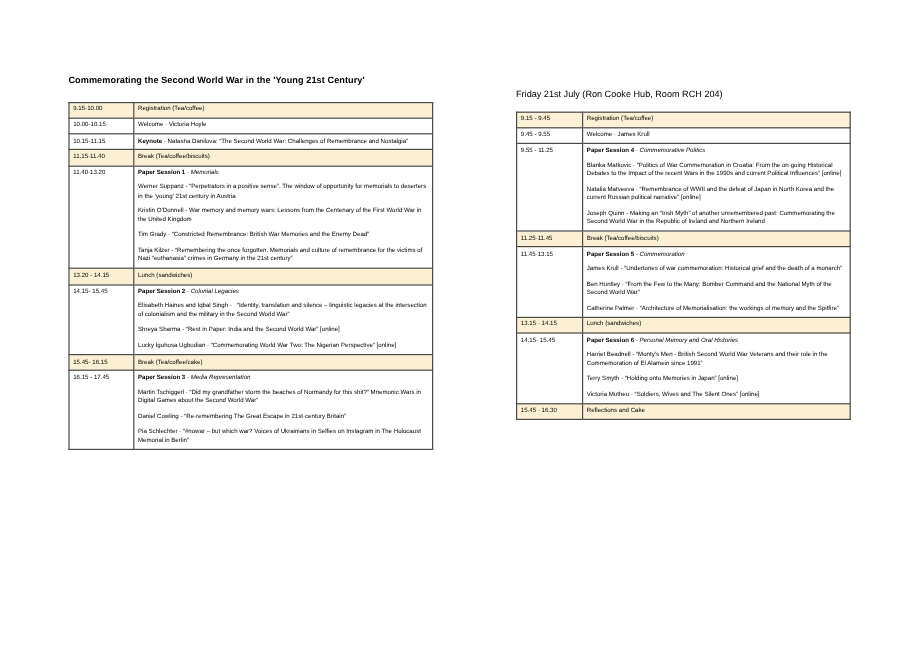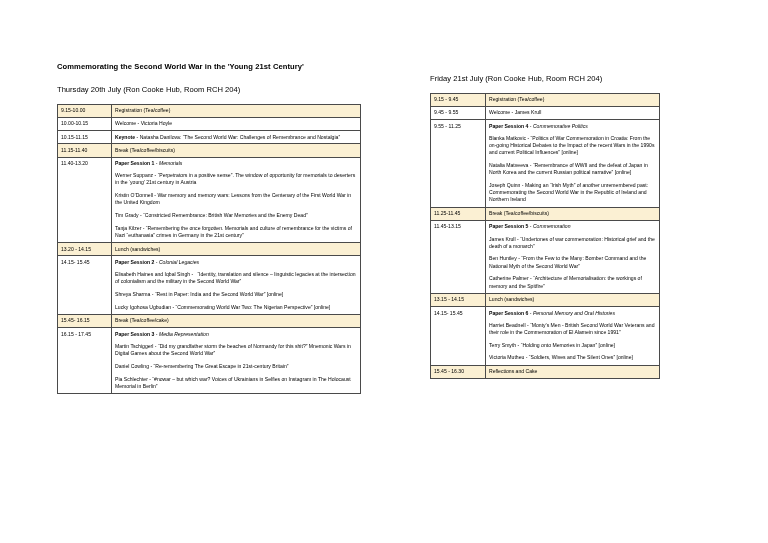--- a/index.html
+++ b/index.html
@@ -24,21 +24,21 @@
   .col-left {
     position: absolute;
     left: 57px;
     top: 62px;
     width: 304px;
   }
   .col-right {
     position: absolute;
     left: 430px;
     top: 74px;
-    width: 230px;
+    width: 279px;
   }
   .doc-title {
     font-size: 7.6px;
     font-weight: bold;
     letter-spacing: 0.01em;
     line-height: 1.3;
     margin: 0 0 13px 0;
   }
   .day-heading {
     font-size: 7.6px;
@@ -88,21 +88,20 @@
     white-space: pre-wrap;
   }
 </style>
 </head>
 <body>
 
 <div class="page">
 
   <div class="col-left">
     <div class="doc-title">Commemorating the Second World War in the 'Young 21st Century'</div>
-    <div class="day-heading">Thursday 20th July (Ron Cooke Hub, Room RCH 204)</div>
     <table class="sched">
       <tbody id="tbody-day-0">
           <tr class="hl">
             <td class="time">9.15-10.00</td>
             <td class="body">
               <div class="sess-title" style="margin-bottom: 0px;">Registration (Tea/coffee)</div>
             </td>
           </tr>
           <tr>
             <td class="time">10.00-10.15</td>

